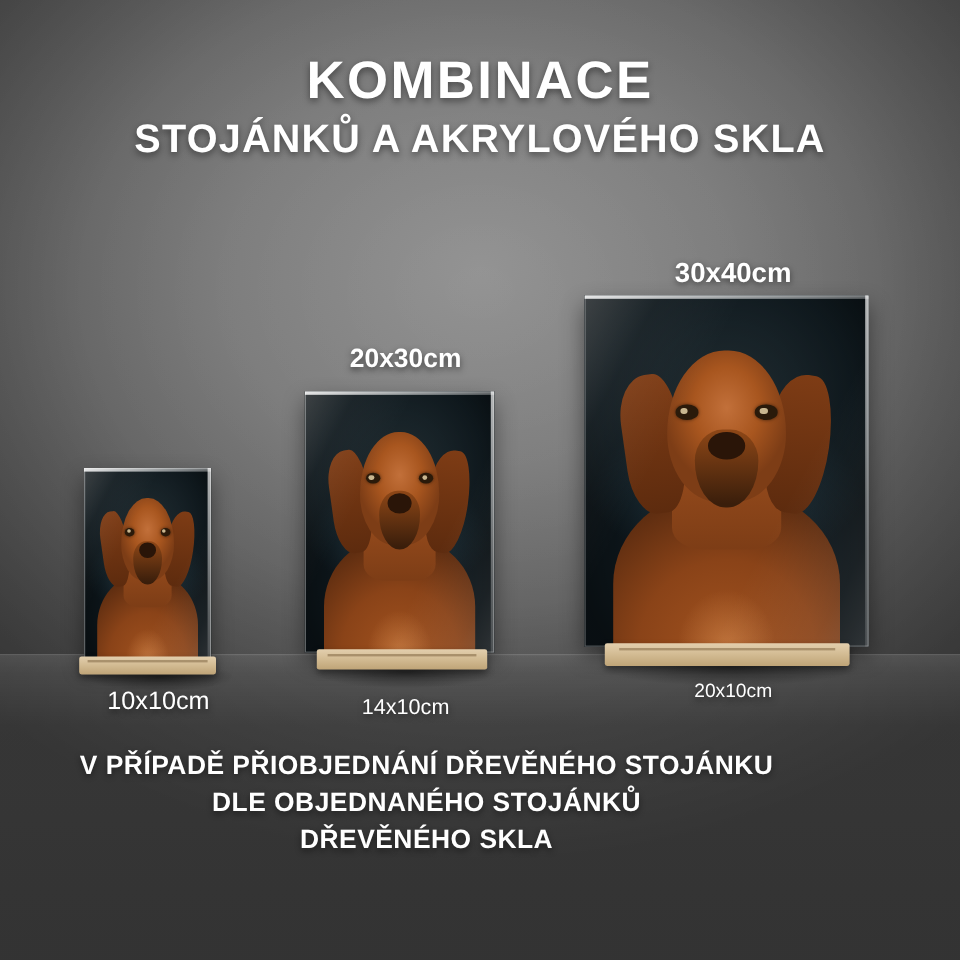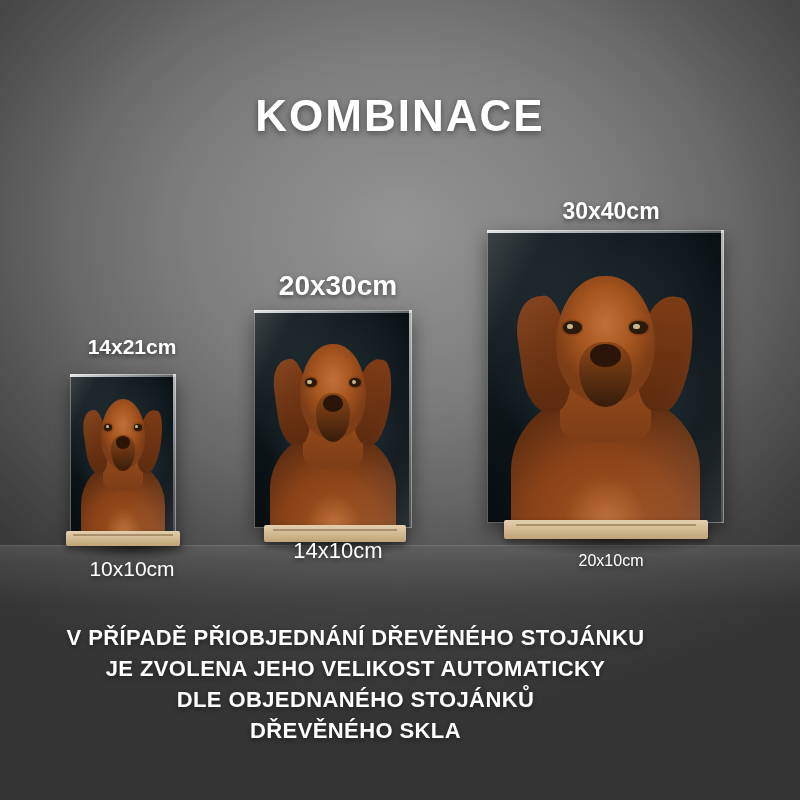--- a/index.html
+++ b/index.html
@@ -54,21 +54,20 @@
     width: 800px;
     text-align: center;
     color: #ffffff;
     text-shadow: 0 2px 6px rgba(0,0,0,0.45);
   }
   #title-line1 {
     font-size: 44px;
     font-weight: bold;
     letter-spacing: 2px;
     line-height: 52px;
-    margin-top: 48px;
   }
   #title-line2 {
     font-size: 33px;
     font-weight: bold;
     letter-spacing: 1px;
     line-height: 44px;
   }
 
   
   #footer-note {
@@ -82,20 +81,21 @@
     font-weight: bold;
     line-height: 31px;
     letter-spacing: 0.4px;
     text-shadow: 0 2px 5px rgba(0,0,0,0.45);
   }
   #footer-note div { white-space: nowrap; }
 
   
   .product {
     position: absolute;
+    margin-top: 16px;
   }
   .size-top-label {
     position: absolute;
     width: 100%;
     text-align: center;
     color: #ffffff;
     font-weight: bold;
     text-shadow: 0 2px 5px rgba(0,0,0,0.5);
   }
   .size-bottom-label {
@@ -268,24 +268,24 @@
 <body>
 
 <div id="scene">
 
   <div id="floor"></div>
   <div id="floor-sheen"></div>
   <div id="wall-vignette"></div>
 
   <div id="title-block">
     <div id="title-line1">KOMBINACE</div>
+    <div id="title-line2">STOJÁNKŮ A AKRYLOVÉHO SKLA</div>
   </div>
 
   <div class="product" style="left:52px; top:335px; width:160px; height:250px;">
-    <div class="size-top-label" style="top:0; font-size:21px;">14x21cm</div>
     <div class="shadow" style="left:-4px; top:196px; width:170px; height:34px;"></div>
     <div class="panel" style="left:18px; top:39px; width:106px; height:160px;">
       <div class="photo">
         <div class="dog">
           <div class="body"></div>
           <div class="neck"></div>
           <div class="ear left"></div>
           <div class="ear right"></div>
           <div class="head"></div>
           <div class="eye left"></div>
@@ -300,21 +300,21 @@
       <div class="right-edge"></div>
       <div class="edge"></div>
     </div>
     <div class="stand" style="left:14px; top:196px; width:114px; height:15px;">
       <div class="groove"></div>
     </div>
     <div class="size-bottom-label" style="top:222px; font-size:21px;">10x10cm</div>
   </div>
 
   <div class="product" style="left:238px; top:270px; width:200px; height:320px;">
-    <div class="size-top-label" style="top:0; font-size:28px;">20x30cm</div>
+    <div class="size-top-label" style="top:0; font-size:22px;">20x30cm</div>
     <div class="shadow" style="left:-6px; top:255px; width:212px; height:38px;"></div>
     <div class="panel" style="left:16px; top:40px; width:158px; height:218px;">
       <div class="photo">
         <div class="dog">
           <div class="body"></div>
           <div class="neck"></div>
           <div class="ear left"></div>
           <div class="ear right"></div>
           <div class="head"></div>
           <div class="eye left"></div>
@@ -325,21 +325,21 @@
         </div>
       </div>
       <div class="gloss"></div>
       <div class="top-edge"></div>
       <div class="right-edge"></div>
       <div class="edge"></div>
     </div>
     <div class="stand" style="left:26px; top:255px; width:142px; height:17px;">
       <div class="groove"></div>
     </div>
-    <div class="size-bottom-label" style="top:268px; font-size:22px;">14x10cm</div>
+    <div class="size-bottom-label" style="top:293px; font-size:18px;">14x10cm</div>
   </div>
 
   <div class="product" style="left:466px; top:198px; width:290px; height:392px;">
     <div class="size-top-label" style="top:0; font-size:23px;">30x40cm</div>
     <div class="shadow" style="left:-8px; top:320px; width:300px; height:44px;"></div>
     <div class="panel" style="left:21px; top:32px; width:237px; height:293px;">
       <div class="photo">
         <div class="dog">
           <div class="body"></div>
           <div class="neck"></div>
@@ -359,18 +359,17 @@
       <div class="edge"></div>
     </div>
     <div class="stand" style="left:38px; top:322px; width:204px; height:19px;">
       <div class="groove"></div>
     </div>
     <div class="size-bottom-label" style="top:354px; font-size:16px;">20x10cm</div>
   </div>
 
   <div id="footer-note">
     <div>V PŘÍPADĚ PŘIOBJEDNÁNÍ DŘEVĚNÉHO STOJÁNKU</div>
-    <div>JE ZVOLENA JEHO VELIKOST AUTOMATICKY</div>
     <div>DLE OBJEDNANÉHO STOJÁNKŮ</div>
     <div>DŘEVĚNÉHO SKLA</div>
   </div>
 
 </div>
 
 </body></html>

